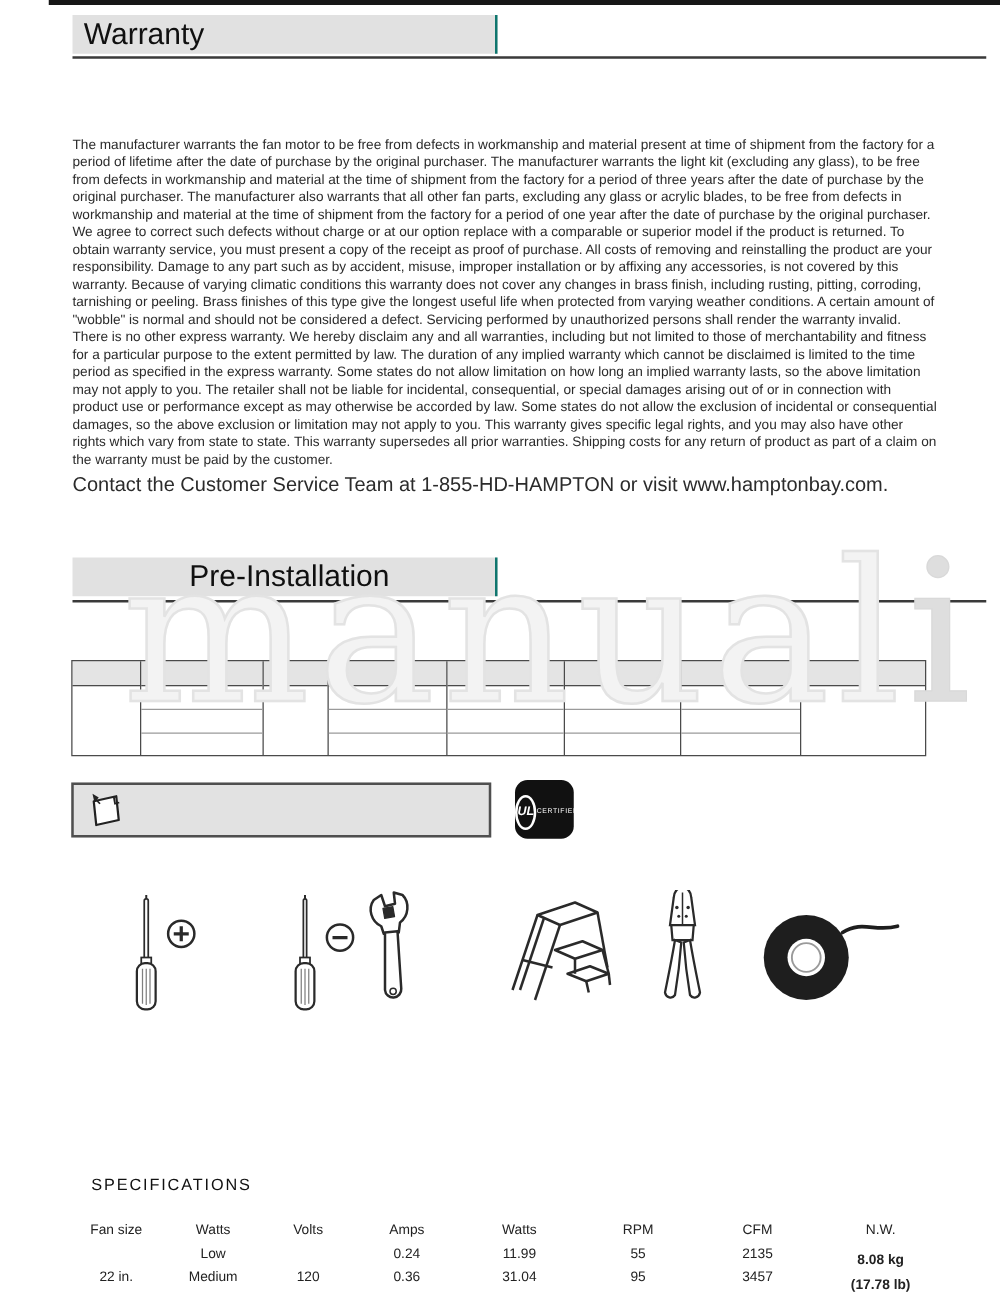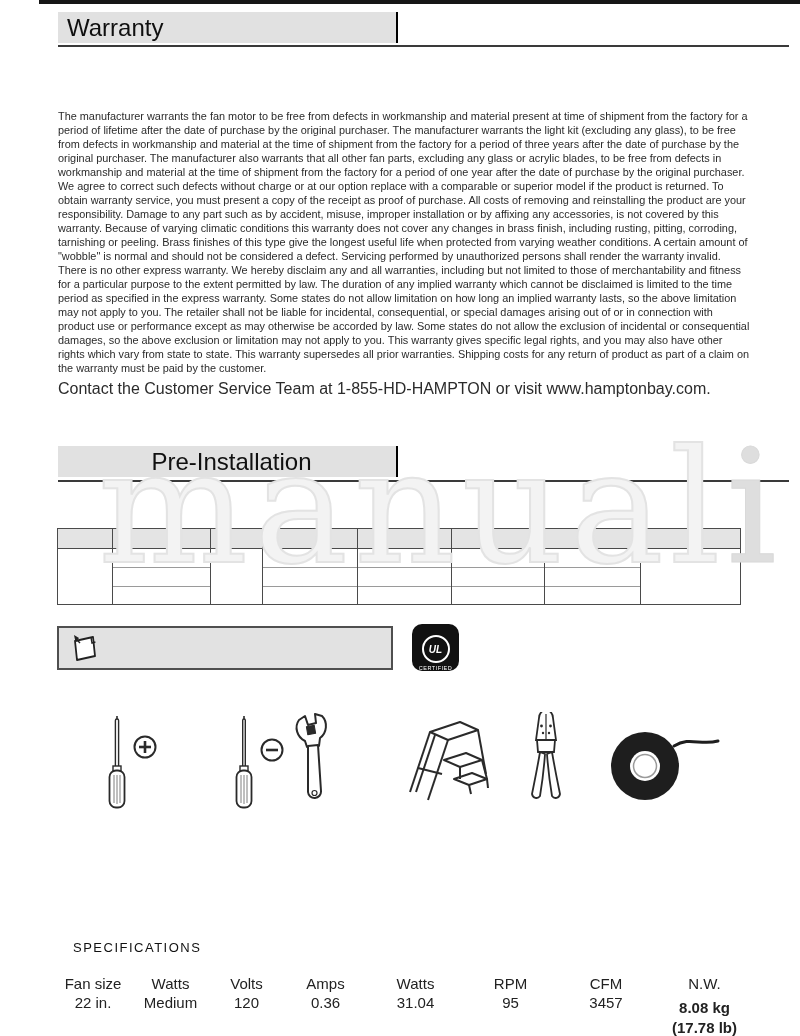--- a/index.html
+++ b/index.html
@@ -3,21 +3,21 @@
 <meta charset="utf-8">
 <style>
   html,body{margin:0;padding:0;background:#fff;}
   body{width:800px;height:1036px;position:relative;overflow:hidden;
        font-family:"Liberation Sans","DejaVu Sans",sans-serif;color:#222;}
   .abs{position:absolute;}
   
   .topbar{left:39px;top:0;width:761px;height:4px;background:#161616;}
   
   .sec-box{left:58px;width:340px;height:31px;background:#e1e1e1;
-           border-right:2px solid #000000;box-sizing:border-box;
+           border-right:2px solid #0f766e;box-sizing:border-box;
            font-size:24px;color:#101010;padding:2px 0 0 9px;}
   .sec-rule{left:58px;width:731px;height:2px;background:#3a3a3a;}
   
   .wtext{left:58px;top:62px;width:694px;font-size:10.9px;line-height:14px;
          color:#2b2b2b;text-align:left;margin-top:47px;}
   .contact{left:58px;top:380px;width:694px;font-size:16px;color:#2b2b2b;}
   
   .wm{left:98px;top:428px;font-family:"DejaVu Serif",serif;font-size:158px;
       line-height:1;letter-spacing:6px;color:#f3f3f3;
       -webkit-text-stroke:2px #e3e3e3;pointer-events:none;z-index:3;}
@@ -28,31 +28,31 @@
   .pitcol{border-right:1px solid #4a4a4a;box-sizing:border-box;display:flex;flex-direction:column;}
   .pitcol.last{border-right:none;}
   .pith{height:19px;background:rgba(50,50,50,0.13);border-bottom:1px solid #4a4a4a;}
   .pitb{flex:1;position:relative;}
   .split .sub1,.split .sub2{position:absolute;left:0;right:0;height:1px;background:#9a9a9a;}
   .split .sub1{top:18px;} .split .sub2{top:37px;}
   
   .notebox{left:57px;top:626px;width:336px;height:44px;background:#e2e2e2;
            border:2px solid #4f4f4f;box-sizing:border-box;display:flex;align-items:center;padding-left:8px;}
   .ul{left:412px;top:624px;width:47px;height:47px;background:#111;border-radius:10px;
-      display:flex;flex-direction:column;align-items:center;justify-content:flex-end;}
+      display:flex;flex-direction:row;align-items:center;justify-content:flex-start;}
   .ul-circle{margin-top:4px;width:24px;height:24px;border:2.5px solid #fff;border-radius:50%;
              display:flex;align-items:center;justify-content:center;
              color:#fff;font-size:10px;font-style:italic;font-weight:bold;}
   .ul-label{color:#fff;font-size:5.5px;letter-spacing:.5px;margin-top:2px;}
   
   .tool{position:absolute;}
   svg{display:block;}
   
   .spec-title{left:73px;top:940px;font-size:13px;letter-spacing:1.5px;color:#111;}
-  .spec{left:55px;top:974px;width:700px;font-size:15px;color:#222;}
+  .spec{left:55px;top:974px;width:700px;font-size:11px;color:#222;}
   .spec-row{display:grid;grid-template-columns:76px 79px 73px 85px 95px 95px 96px 101px;
             height:19px;align-items:center;}
   .spec-row div{text-align:center;}
   .nw{position:absolute;right:0;top:24px;width:101px;text-align:center;}
   .nw div{line-height:20px;font-weight:bold;}
 </style>
 </head>
 <body>
 
 <div class="abs topbar"></div>
@@ -216,20 +216,30 @@
     <div>Fan size</div>
     <div>Watts</div>
     <div>Volts</div>
     <div>Amps</div>
     <div>Watts</div>
     <div>RPM</div>
     <div>CFM</div>
     <div>N.W.</div>
   </div>
   <div class="spec-row">
+    <div></div>
+    <div>Low</div>
+    <div></div>
+    <div>0.24</div>
+    <div>11.99</div>
+    <div>55</div>
+    <div>2135</div>
+    <div></div>
+  </div>
+  <div class="spec-row">
     <div>22 in.</div>
     <div>Medium</div>
     <div>120</div>
     <div>0.36</div>
     <div>31.04</div>
     <div>95</div>
     <div>3457</div>
     <div></div>
   </div>
   <div class="nw">

